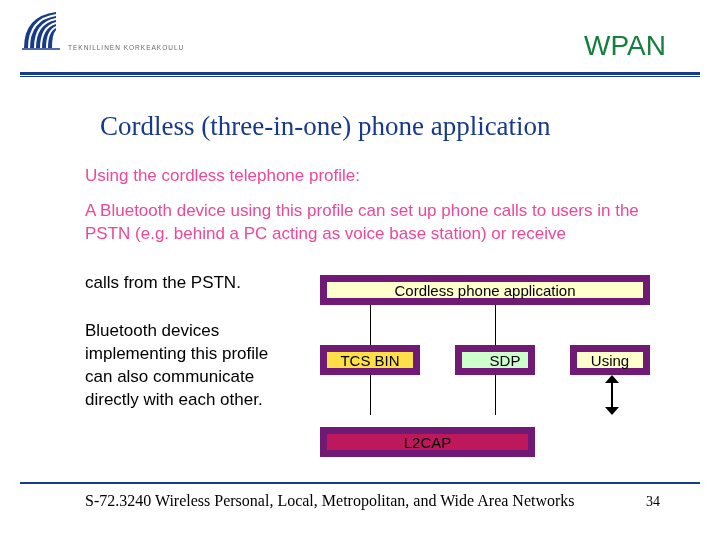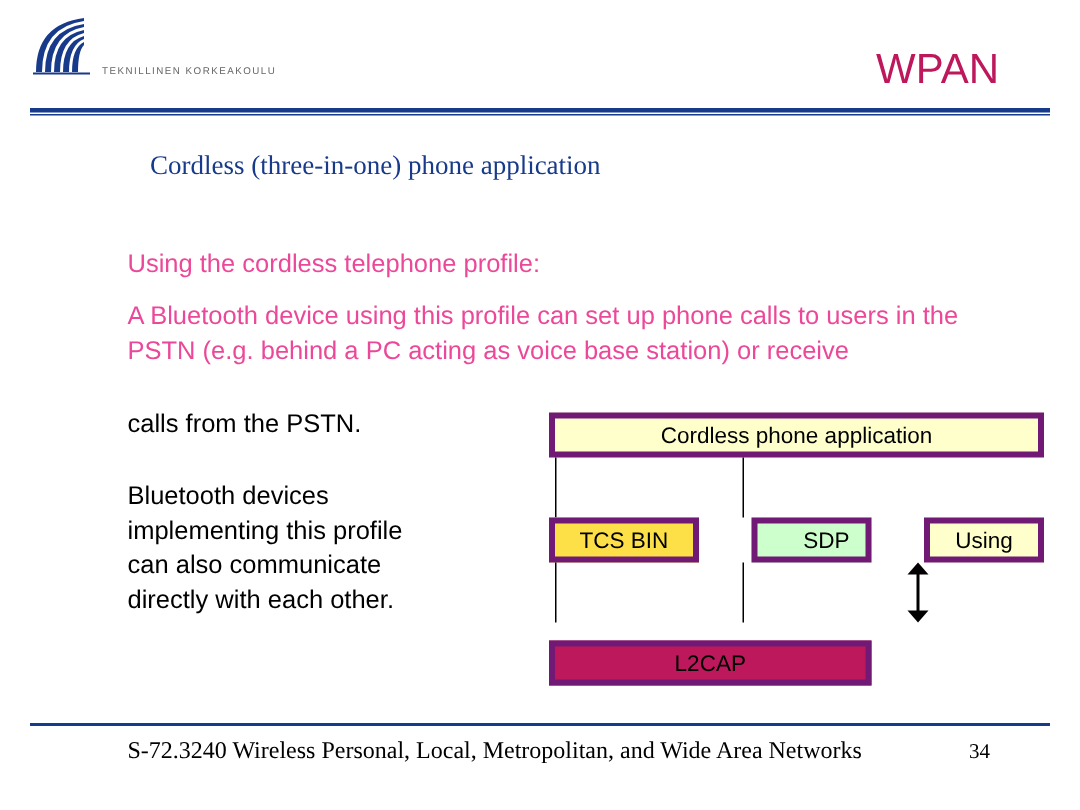--- a/index.html
+++ b/index.html
@@ -18,46 +18,45 @@
   .logo {
     position: absolute; left: 20px; top: 8px;
     width: 44px; height: 44px;
   }
   .uni-name {
     position: absolute; left: 68px; top: 44px;
     font-size: 6.5px; letter-spacing: 1px; color: #666;
   }
   .wpan {
     position: absolute; right: 54px; top: 30px;
-    font-size: 28px; color: #be185d; font-family: Arial, sans-serif;
+    font-size: 28px; color: #15803d; font-family: Arial, sans-serif;
   }
   .hr1 { position:absolute; left:20px; right:20px; top:72px; height:3px; background:#173a8a; }
   .hr2 { position:absolute; left:20px; right:20px; top:76px; height:1px; background:#173a8a; }
 
   .title {
-    position:absolute; left:100px; top:100px;
-    font-size: 18px; color:#173a8a;
+    position:absolute; left:100px; top:111px;
+    font-size: 27px; color:#173a8a;
     font-family: Georgia, 'Times New Roman', serif;
   }
   .body-text {
     position:absolute; left: 85px; right: 60px;
     font-size: 17px; line-height: 1.35; color:#ec4899;
     font-family: Verdana, Arial, sans-serif;
   }
   .t1 { top: 165px; }
   .t2 { top: 200px; width: 565px; }
   .t2b{ position:absolute; left:85px; top:272px; width:230px; font-size:17px; line-height:1.35;}
   .t3 { position:absolute; left:85px; top:320px; width:210px; font-size:17px; line-height:1.35;}
 
   .diagram { position:absolute; left:320px; top:275px; width:340px; height:180px; }
   .box {
-    position:absolute; border:4px solid #701a75; text-align:center;
+    position:absolute; border:7px solid #701a75; text-align:center;
     font-size:15px; display:flex; align-items:center; justify-content:center;
     font-family: Verdana, Arial, sans-serif;
-    margin-left: 46px;
   }
   .app   { left:0;   top:0;   width:330px; height:30px; background:#ffffcc; }
   .tcs   { left:0;   top:70px;  width:100px; height:30px; background:#fde047; }
   .sdp   { left:135px; top:70px;  width:80px;  height:30px; background:#ccffcc;padding-left:20px; }
   .audio { left:250px; top:70px;  width:80px;  height:30px; background:#ffffcc; }
   .l2cap { left:0;   top:152px; width:215px; height:30px; background:#be185d; }
   .vline { position:absolute; width:1px; background:#000; }
   .v1 { left:50px;  top:30px; height:40px; }
   .v2 { left:175px; top:30px; height:40px; }
   .v3 { left:50px;  top:100px; height:40px; }

